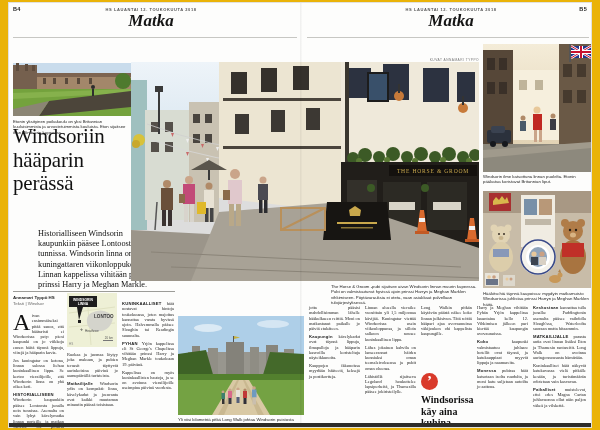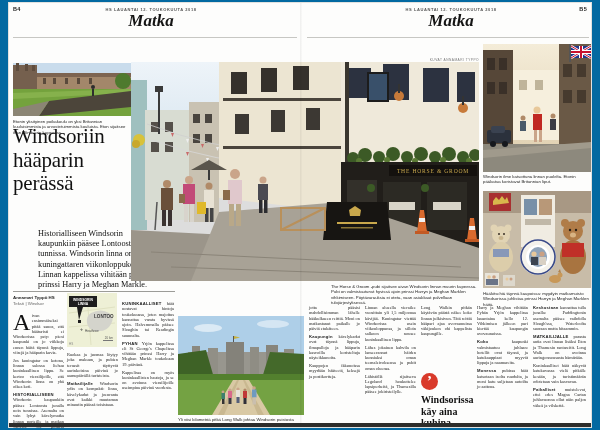--- a/index.html
+++ b/index.html
@@ -1,18 +1,18 @@
 <!DOCTYPE html>
 <html><head>
 <meta charset="utf-8">
 <style>
   html,body{margin:0;padding:0;background:#ffffff;}
   *{box-sizing:border-box;}
   body{font-family:"Liberation Serif",serif;-webkit-font-smoothing:antialiased;}
-  .stage{position:relative;width:600px;height:430px;background:#0369a1;overflow:hidden;}
+  .stage{position:relative;width:600px;height:430px;background:#eab308;overflow:hidden;}
   .spread{position:absolute;left:8px;top:2px;width:584px;height:426px;background:#fdfdfc;border:1px solid #e2e2df;}
   .fold{position:absolute;left:291px;top:0;width:2px;height:100%;background:linear-gradient(90deg,rgba(0,0,0,0.06),rgba(0,0,0,0.015));}
   .bottombar{position:absolute;left:0;bottom:0;width:100%;height:4px;background:#2e2d2b;}
 
   .pagenum{position:absolute;top:3px;font:700 5.5px "Liberation Sans",sans-serif;color:#222;letter-spacing:.3px;}
   .dateline{position:absolute;top:4px;width:200px;text-align:center;font:700 4px "Liberation Sans",sans-serif;color:#555;letter-spacing:.6px;}
   .sectiontitle{position:absolute;top:8px;width:200px;text-align:center;font:italic 700 17px/20px "Liberation Serif",serif;color:#141414;}
   .headrule{position:absolute;top:34px;height:1px;background:#c7c7c3;}
 
   .photo{position:absolute;overflow:hidden;background:#ddd;}

